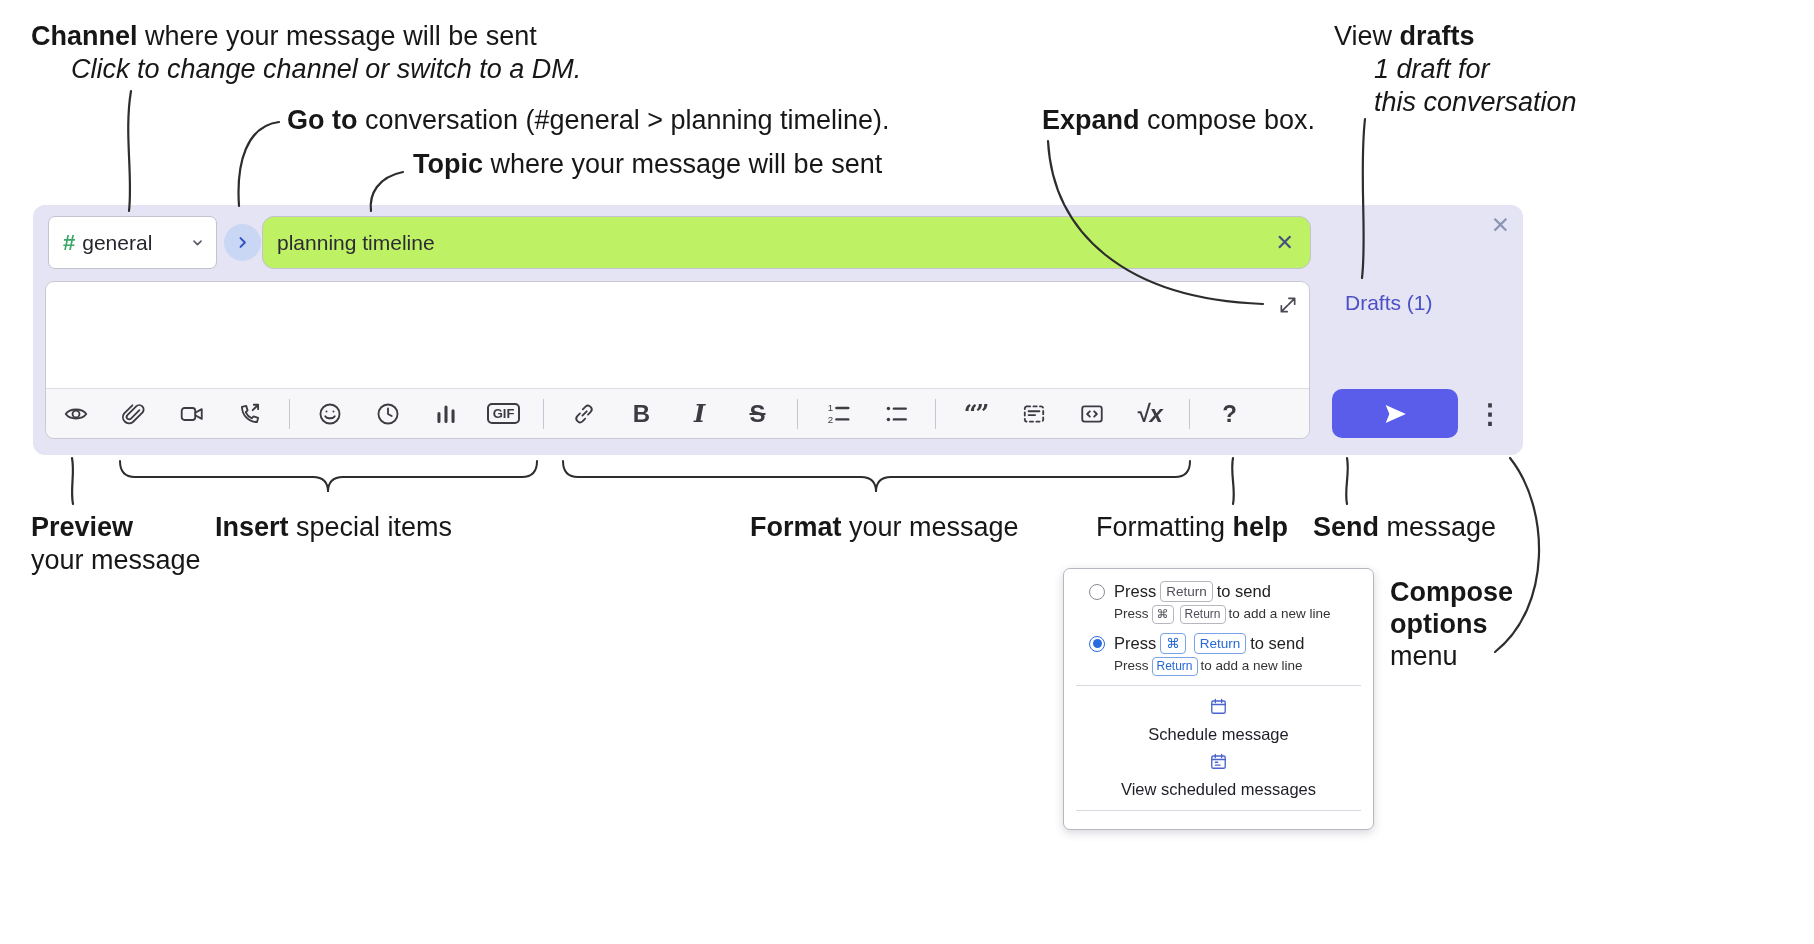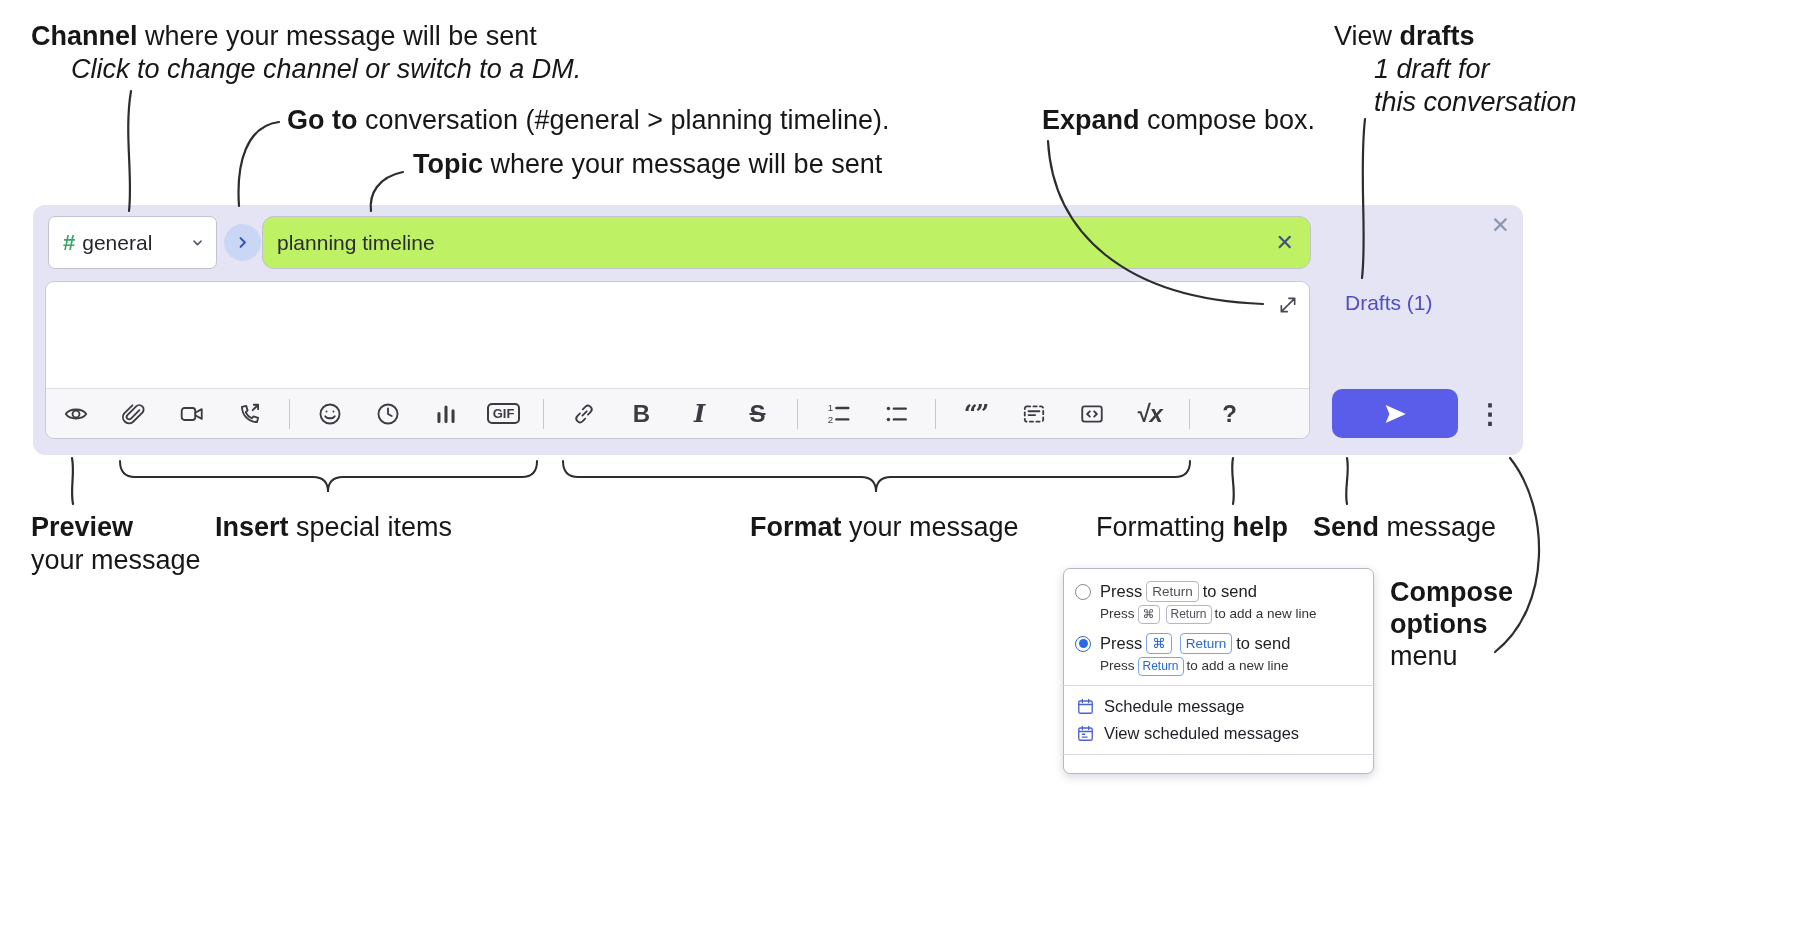--- a/index.html
+++ b/index.html
@@ -68,34 +68,34 @@
   .send-btn { position:absolute; left:1299px; top:184px; width:126px; height:49px;
               background:var(--accent,#5a5dea); border-radius:10px;
               display:flex; align-items:center; justify-content:center; }
   .send-btn svg { width:26px; height:26px; }
   .dots-btn { position:absolute; left:1437px; top:186px; width:40px; height:46px; font-size:27px; font-weight:700;
               color:#3c3c46; display:flex; align-items:center; justify-content:center; }
 
   
   .menu { position:absolute; left:1063px; top:568px; width:311px; background:#fff;
           border:1px solid #b7b7c2; border-radius:7px; box-shadow:0 3px 10px rgba(40,40,70,.18);
-          padding:10px 11px 11px; z-index:20; font-size:16.5px; color:#222; }
+          padding:10px 25px 11px; z-index:20; font-size:16.5px; color:#222; }
   .opt { display:flex; align-items:center; gap:9px; margin-top:2px; }
   .optline span { vertical-align:middle; }
   .optsub { margin:3px 0 9px 25px; font-size:13.5px; color:#333; }
   .radio { width:16px; height:16px; border:1.6px solid #8a8a92; border-radius:50%;
            display:inline-block; flex:none; position:relative; background:#fff; }
   .radio.checked { border-color:#2a6ce0; }
   .radio.checked::after { content:""; position:absolute; inset:2.5px; background:#2a6ce0; border-radius:50%; }
   .kbd { display:inline-block; border:1px solid #b6b6c0; border-radius:4px; padding:0 5px; margin:0 4px;
          font-size:13.5px; line-height:19px; color:#50505a; background:#fff; }
   .kbd.small { font-size:12px; line-height:17px; padding:0 4px; margin:0 3px; }
   .kbd.blue { color:var(--kbd-blue,#2668d6); border-color:#7aa3e8; }
   .mdiv { border-top:1px solid #d8d8e0; margin:7px -13px; }
-  .mi { display:flex; align-items:center; gap:9px; padding:4px 1px; font-size:16.5px; color:#1e1e28; }
+  .mi { display:flex; align-items:center; gap:9px; padding:4px 1px; font-size:16.5px; color:#1e1e28;flex-direction:column; }
   .mi svg { width:19px; height:19px; stroke:#4b63cc; stroke-width:1.7; fill:none;
             stroke-linecap:round; stroke-linejoin:round; flex:none; }
 </style>
 </head>
 <body>
 
 <svg class="overlay" viewBox="0 0 1814 944">
   <g fill="none" stroke="#2d2d2d" stroke-width="2.2" stroke-linecap="round">
     <path d="M131 91 C124 132 133 176 129 211"></path>
     <path d="M279 122 C247 126 236 162 239 206"></path>

